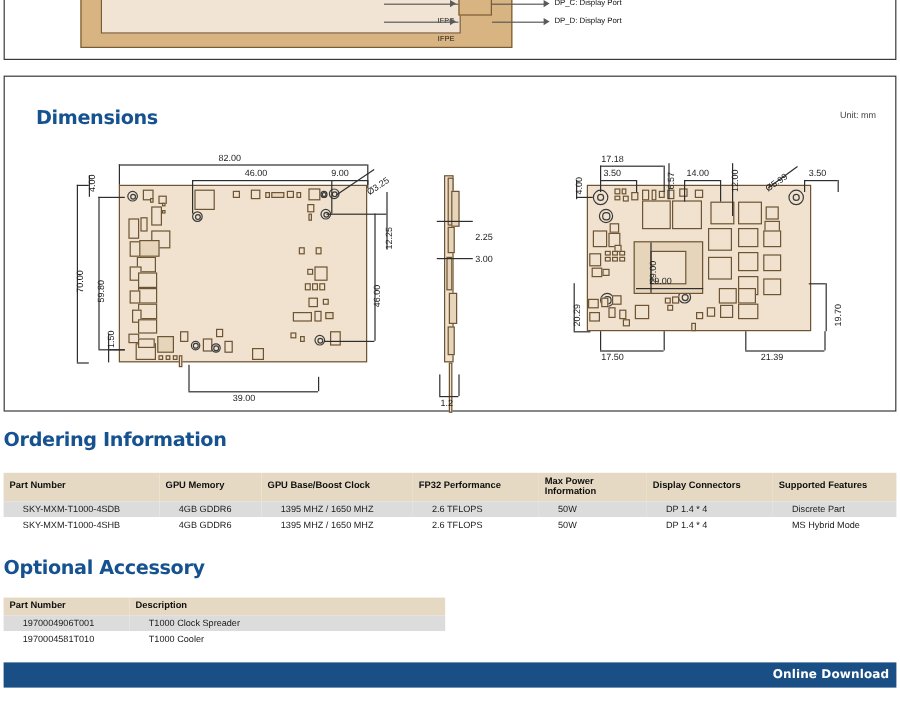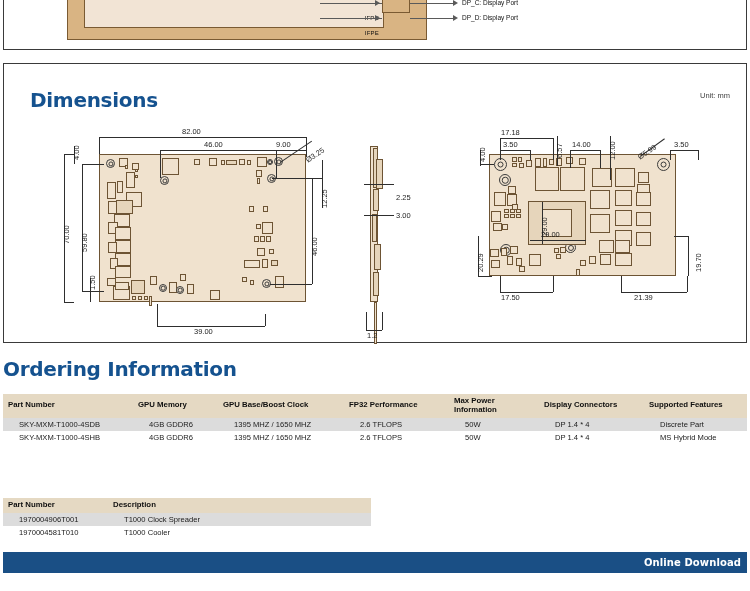--- a/index.html
+++ b/index.html
@@ -43,21 +43,21 @@
   .diag-out { position: absolute; font-size: 6.5px; color: #111; white-space: nowrap; }
   .arrowhead {
     position: absolute; width: 0; height: 0;
     border-top: 3px solid transparent; border-bottom: 3px solid transparent;
     border-left: 5px solid #5a5a5a;
   }
 
   
   #dimensions-panel { left: 3px; top: 63px; width: 744px; height: 280px; }
   .sec-title {
-    color: #15528f; font-weight: bold; font-size: 20px;
+    color: #15528f; font-weight: bold; font-size: 16px;
     letter-spacing: -0.3px; font-family: "DejaVu Sans", sans-serif;
   }
   #dimensions-title { position: absolute; left: 26px; top: 24px; }
   #unit-note { position: absolute; right: 16px; top: 27px; font-size: 7.5px; color: #444; }
 
   .drawing { position: absolute; }
   .board {
     position: absolute; background: #f0e2ce; border: 1px solid #6d5434;
   }
   .part { position: absolute; background: #f0e2ce; border: 1px solid #6d5434; }
@@ -456,20 +456,21 @@
         <td>4GB GDDR6</td>
         <td>1395 MHZ / 1650 MHZ</td>
         <td>2.6 TFLOPS</td>
         <td>50W</td>
         <td>DP 1.4 * 4</td>
         <td>MS Hybrid Mode</td>
       </tr>
     </tbody>
   </table>
 
+  <div class="sec-title" id="accessory-title">Optional Accessory</div>
 
   <table class="dtable" id="accessory-table">
     <colgroup>
         <col style="width:105px">
         <col style="width:263px">
       </colgroup>
     <thead>
       <tr>
         <th>Part Number</th>
         <th>Description</th>

